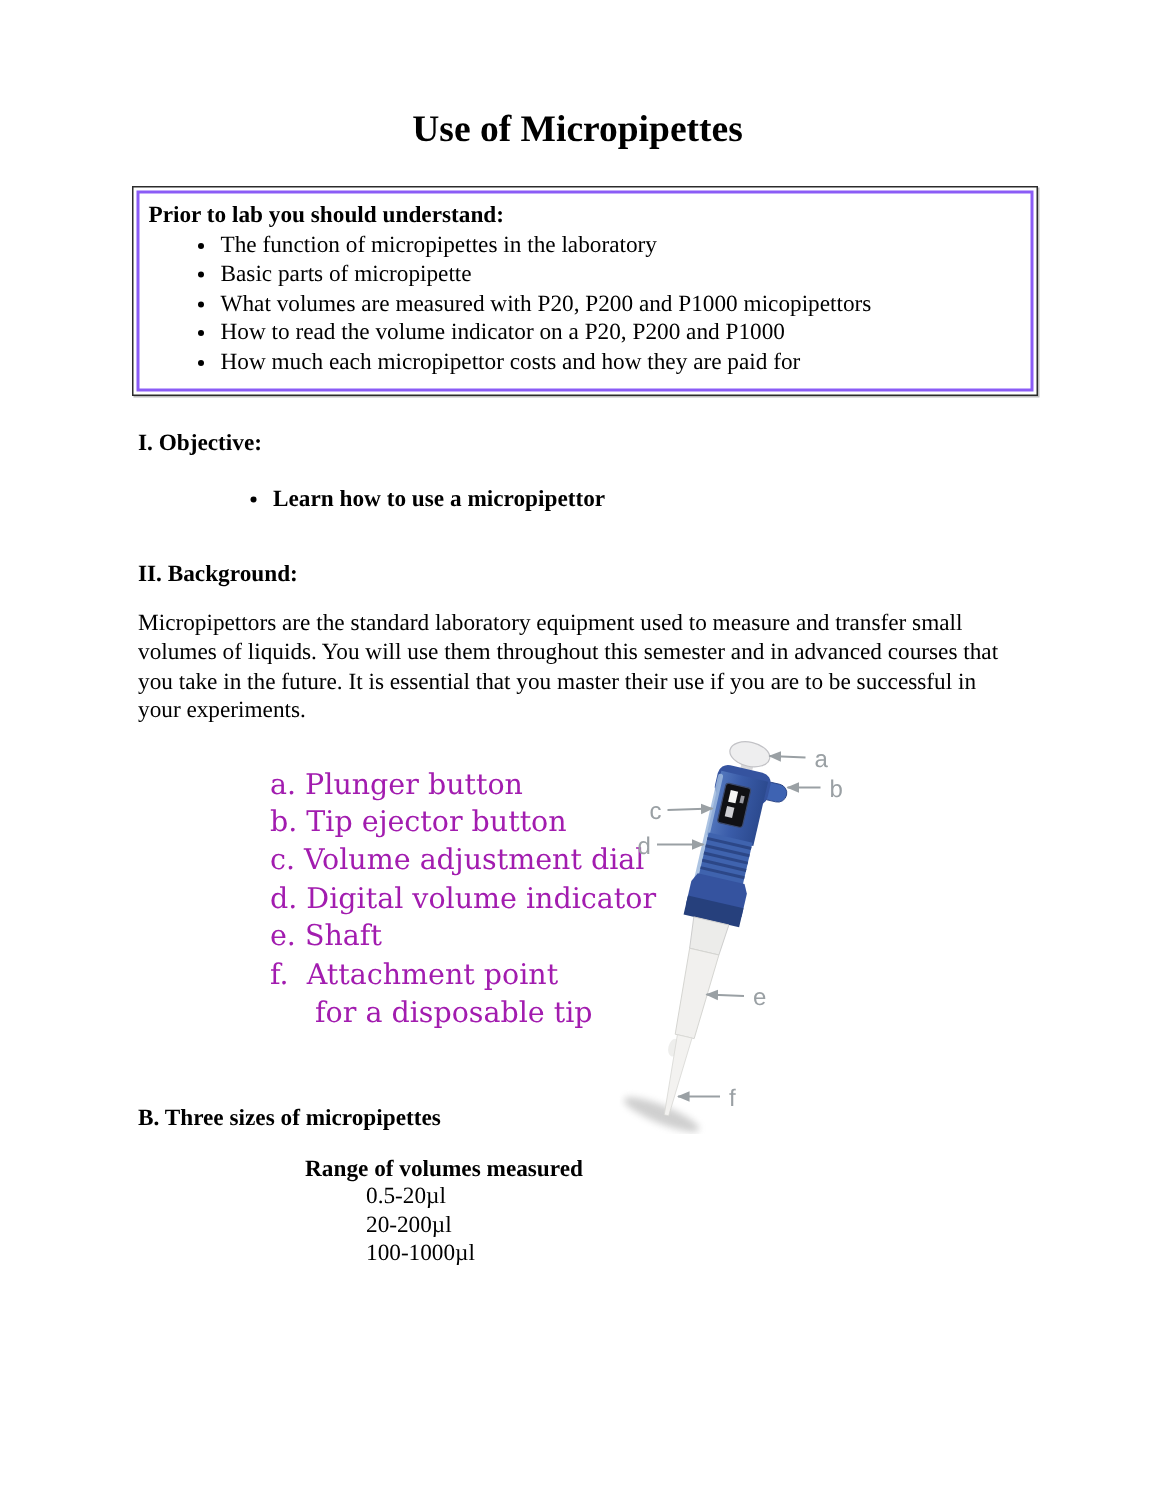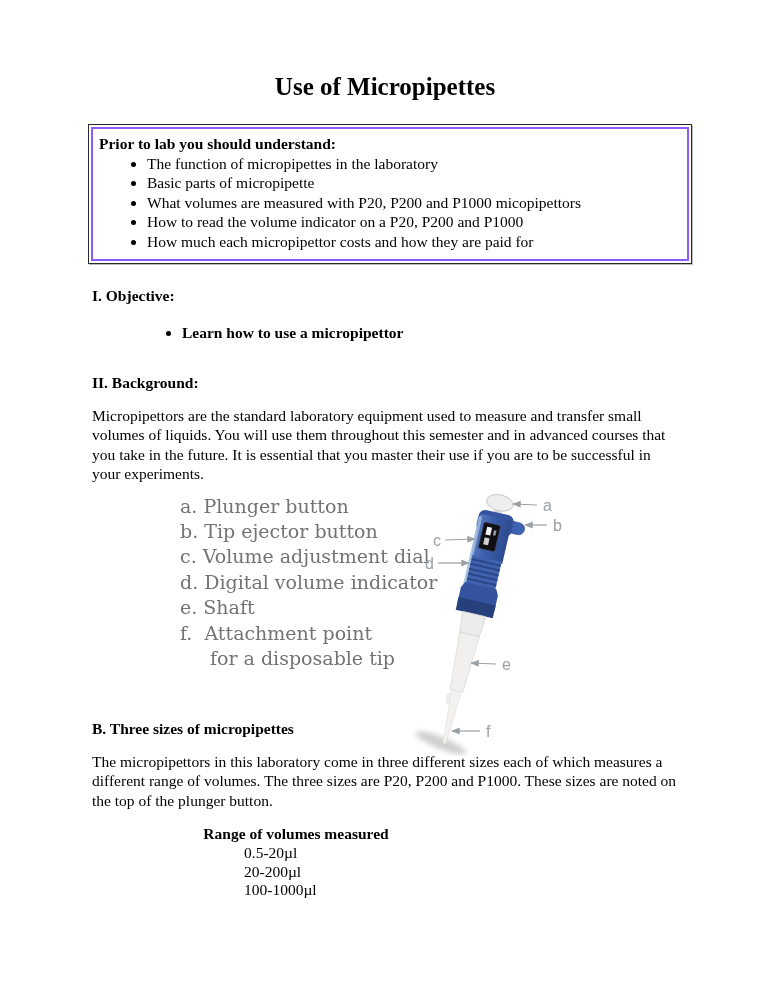--- a/index.html
+++ b/index.html
@@ -36,26 +36,26 @@
   .prior-list{padding-left:48px;list-style:disc outside;}
   .prior-list li{margin:0;padding:0;}
   .sec-heading{margin:22px 0 0 0;font-weight:bold;}
   .mt-bg{margin-top:31px;}
   .und{}
   .objective-list{margin-top:17px;padding-left:90px;list-style:disc outside;}
   .objective-list li{font-weight:bold;}
   .para{margin:13px 0 0 0;}
   .sub-heading{margin:13px 0 0 0;font-weight:bold;}
   .parts-list{
-    margin:10px 0 0 0;
+    margin:27px 0 0 0;
     padding-left:88px;
     font-family:"DejaVu Serif",serif;
     font-size:19px;line-height:25.4px;
     white-space:nowrap;
-    color:#737373;
+    color:#a21caf;
   }
   .part-line.indent{padding-left:30px;}
   .sizes-heading{margin-top:48px;}
   .size-table{
     margin-top:15px;
     padding-left:88px;
     display:flex;
     line-height:18.6px;
   }
   .size-col{width:206px;text-align:center;}
@@ -166,21 +166,20 @@
         <line x1="83" y1="178" x2="58" y2="177" stroke="#9aa0a4" stroke-width="1.2" marker-end="url(#arr)"></line>
         <text x="89" y="184">e</text>
         <line x1="67" y1="245" x2="39" y2="245" stroke="#9aa0a4" stroke-width="1.2" marker-end="url(#arr)"></line>
         <text x="73" y="251">f</text>
       </g>
     </svg>
   </div>
 
   <p class="sub-heading sizes-heading">B. Three sizes of micropipettes</p>
 
-  <p class="para">The micropipettors in this laboratory come in three different sizes each of which measures a different range of volumes.  The three sizes are P20, P200 and P1000.  These sizes are noted on the top of the plunger button.</p>
 
   <div class="size-table">
     <div class="range-col">
       <div class="th">Range of volumes measured</div>
       <div class="td">0.5-20µl</div>
       <div class="td">20-200µl</div>
       <div class="td">100-1000µl</div>
     </div>
   </div>
 

